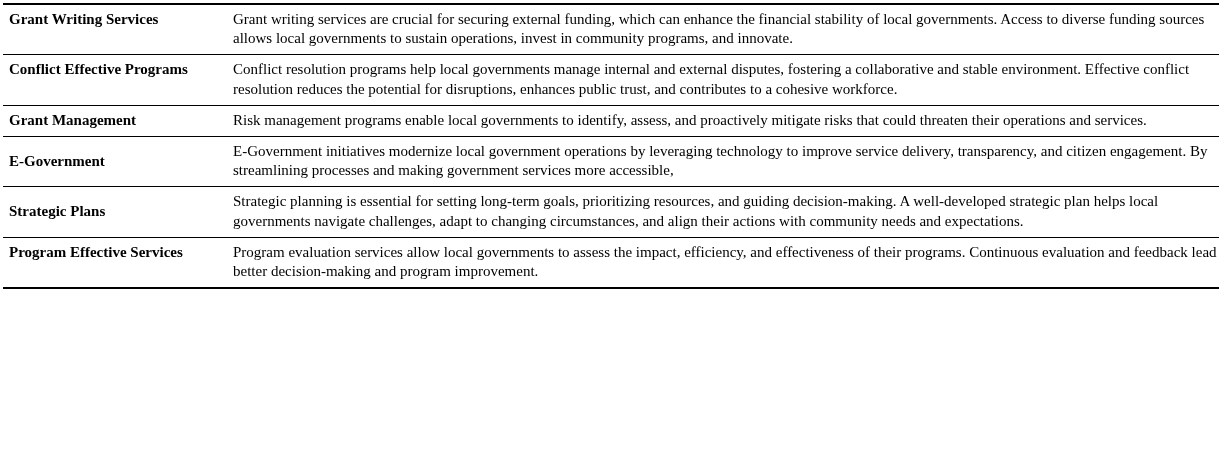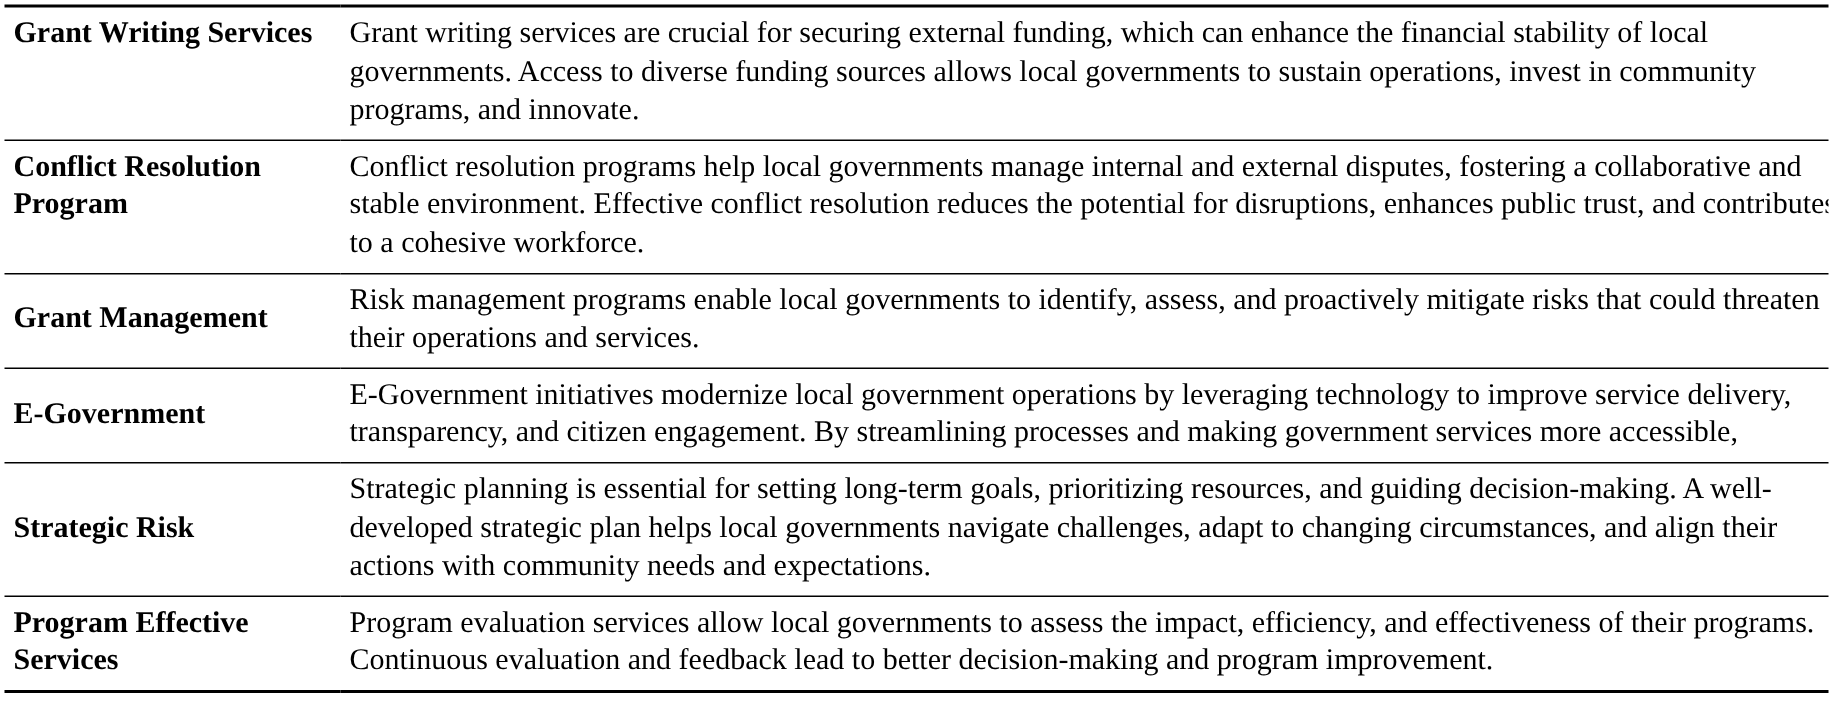--- a/index.html
+++ b/index.html
@@ -26,21 +26,21 @@
     width: 1213px;
     margin: 3px 0 0 3px;
     table-layout: fixed;
   }
   table.services-table tr {
     vertical-align: top;
   }
   table.services-table td {
     padding: 5px 6px 6px 6px;
     border-bottom: 1px solid #000000;
-    font-size: 20px;
+    font-size: 15px;
     line-height: 1.28;
   }
   table.services-table tr.first-row td {
     border-top: 2.5px solid #000000;
   }
   table.services-table tr.last-row td {
     border-bottom: 2.5px solid #000000;
   }
   td.term {
     width: 212px;
@@ -69,39 +69,39 @@
   <table class="services-table">
     <tbody>
       <tr class="first-row">
         <td class="term">
           <span class="term-inner">Grant Writing Services</span>
         </td>
         <td class="desc">Grant writing services are crucial for securing external funding, which can enhance the financial stability of local governments. Access to diverse funding sources allows local governments to sustain operations, invest in community programs, and innovate.</td>
       </tr>
       <tr>
         <td class="term">
-          <span class="term-inner">Conflict Resolution Program</span>
+          <span class="term-inner">Conflict Effective Programs</span>
         </td>
         <td class="desc">Conflict resolution programs help local governments manage internal and external disputes, fostering a collaborative and stable environment. Effective conflict resolution reduces the potential for disruptions, enhances public trust, and contributes to a cohesive workforce.</td>
       </tr>
       <tr class="mid-label">
         <td class="term">
           <span class="term-inner">Grant Management</span>
         </td>
         <td class="desc">Risk management programs enable local governments to identify, assess, and proactively mitigate risks that could threaten their operations and services.</td>
       </tr>
       <tr class="mid-label">
         <td class="term">
           <span class="term-inner">E-Government</span>
         </td>
         <td class="desc">E-Government initiatives modernize local government operations by leveraging technology to improve service delivery, transparency, and citizen engagement. By streamlining processes and making government services more accessible,</td>
       </tr>
       <tr class="mid-label">
         <td class="term">
-          <span class="term-inner">Strategic Risk</span>
+          <span class="term-inner">Strategic Plans</span>
         </td>
         <td class="desc">Strategic planning is essential for setting long-term goals, prioritizing resources, and guiding decision-making. A well-developed strategic plan helps local governments navigate challenges, adapt to changing circumstances, and align their actions with community needs and expectations.</td>
       </tr>
       <tr class="last-row">
         <td class="term">
           <span class="term-inner">Program Effective Services</span>
         </td>
         <td class="desc">Program evaluation services allow local governments to assess the impact, efficiency, and effectiveness of their programs. Continuous evaluation and feedback lead to better decision-making and program improvement.</td>
       </tr>
     </tbody>

